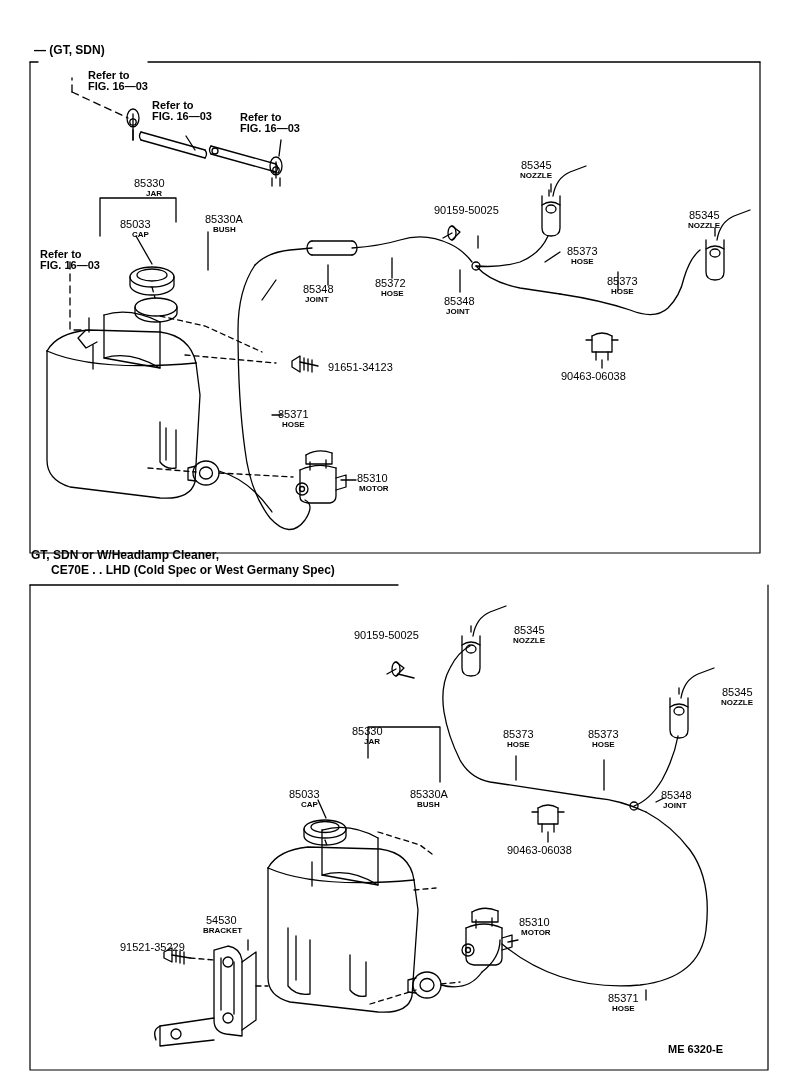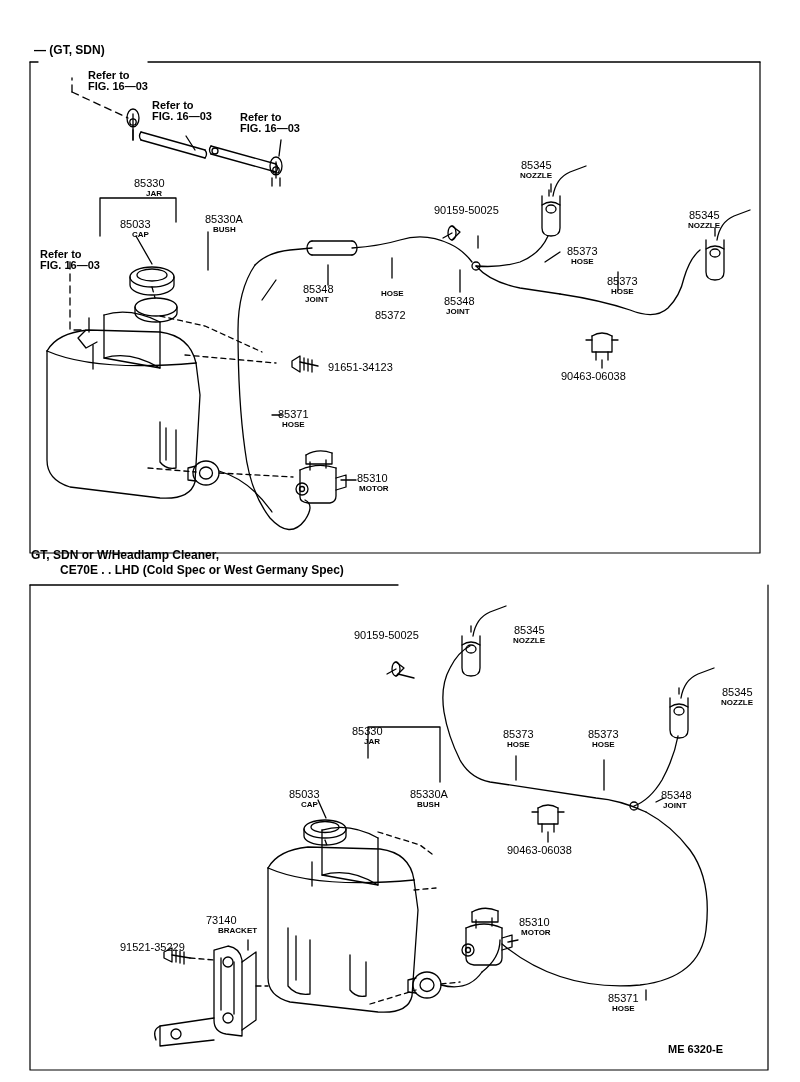--- a/index.html
+++ b/index.html
@@ -278,21 +278,21 @@
       <path d="M248 940 L248 950"></path>
       <path d="M508 942 L518 940"></path>
       <path d="M646 1000 L646 990"></path>
       <path d="M398 674 L414 678"></path>
     </g>
   </svg>
 
   <div class="lbl section-title" style="left:34px; top:44px;">— (GT, SDN)</div>
 
   <div class="lbl section-title" style="left:31px; top:549px;">GT, SDN or W/Headlamp Cleaner,</div>
-  <div class="lbl section-title" style="left:31px; top:564px;padding-left:29px;">CE70E . . LHD (Cold Spec or West Germany Spec)</div>
+  <div class="lbl section-title" style="left:22px; top:564px;padding-left:29px;">CE70E . . LHD (Cold Spec or West Germany Spec)</div>
 
   <div class="lbl refer" style="left:88px; top:70px;">Refer to
 FIG. 16—03</div>
   <div class="lbl refer" style="left:152px; top:100px;">Refer to
 FIG. 16—03</div>
   <div class="lbl refer" style="left:240px; top:112px;">Refer to
 FIG. 16—03</div>
   <div class="lbl refer" style="left:40px; top:249px;">Refer to
 FIG. 16—03</div>
 
@@ -306,21 +306,21 @@
   <div class="lbl sub" style="left:213px; top:226px;">BUSH</div>
 
   <div class="lbl pn" style="left:328px; top:362px;">91651-34123</div>
 
   <div class="lbl pn" style="left:278px; top:409px;">85371</div>
   <div class="lbl sub" style="left:282px; top:421px;">HOSE</div>
 
   <div class="lbl pn" style="left:303px; top:284px;">85348</div>
   <div class="lbl sub" style="left:305px; top:296px;">JOINT</div>
 
-  <div class="lbl pn" style="left:375px; top:278px;margin-top:32px;">85372</div>
+  <div class="lbl pn" style="left:375px; top:278px;">85372</div>
   <div class="lbl sub" style="left:381px; top:290px;">HOSE</div>
 
   <div class="lbl pn" style="left:444px; top:296px;">85348</div>
   <div class="lbl sub" style="left:446px; top:308px;">JOINT</div>
 
   <div class="lbl pn" style="left:434px; top:205px;">90159-50025</div>
 
   <div class="lbl pn" style="left:521px; top:160px;">85345</div>
   <div class="lbl sub" style="left:520px; top:172px;">NOZZLE</div>
 
@@ -359,22 +359,22 @@
   <div class="lbl sub" style="left:364px; top:738px;">JAR</div>
 
   <div class="lbl pn" style="left:289px; top:789px;">85033</div>
   <div class="lbl sub" style="left:301px; top:801px;">CAP</div>
 
   <div class="lbl pn" style="left:410px; top:789px;">85330A</div>
   <div class="lbl sub" style="left:417px; top:801px;">BUSH</div>
 
   <div class="lbl pn" style="left:507px; top:845px;">90463-06038</div>
 
-  <div class="lbl pn" style="left:206px; top:915px;">73140</div>
-  <div class="lbl sub" style="left:203px; top:927px;margin-left:15px;">BRACKET</div>
+  <div class="lbl pn" style="left:206px; top:915px;">54530</div>
+  <div class="lbl sub" style="left:203px; top:927px;">BRACKET</div>
 
   <div class="lbl pn" style="left:120px; top:942px;">91521-35229</div>
 
   <div class="lbl pn" style="left:519px; top:917px;">85310</div>
   <div class="lbl sub" style="left:521px; top:929px;">MOTOR</div>
 
   <div class="lbl pn" style="left:608px; top:993px;">85371</div>
   <div class="lbl sub" style="left:612px; top:1005px;">HOSE</div>
 
   <div class="lbl code" style="left:668px; top:1044px;">ME 6320-E</div>

